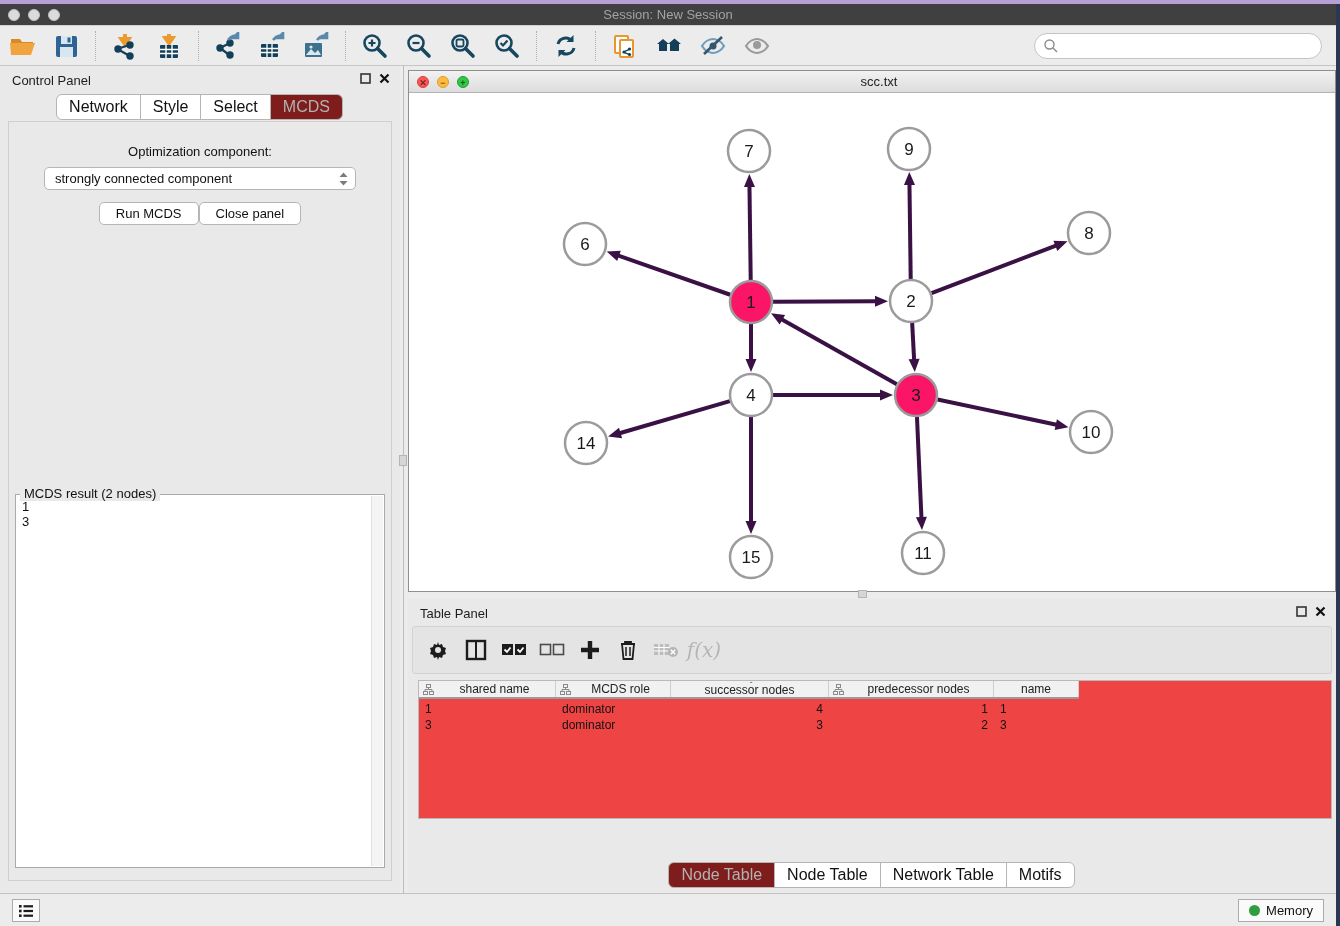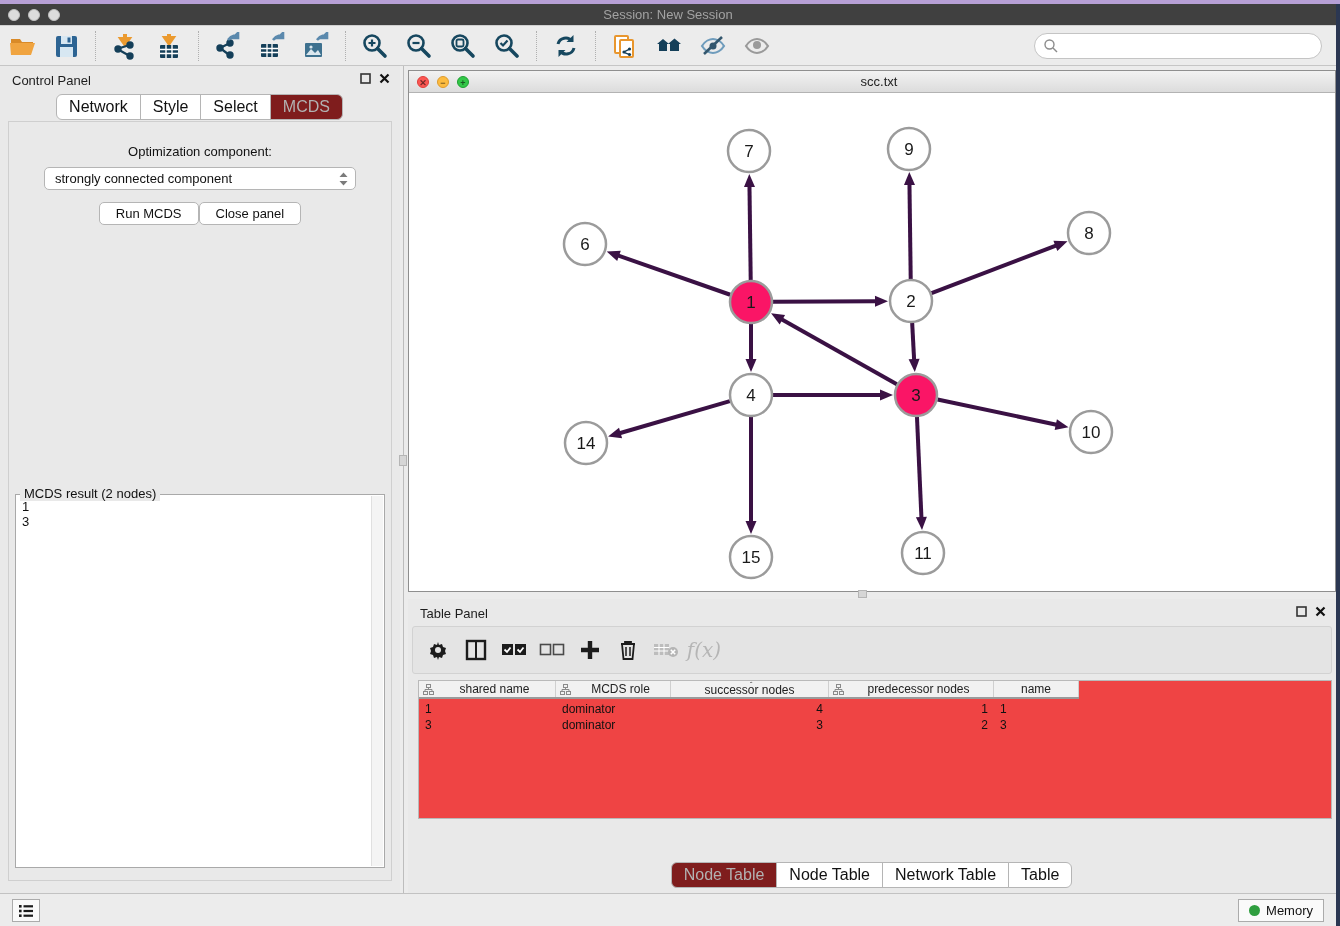--- a/index.html
+++ b/index.html
@@ -468,21 +468,21 @@
               <div class="t-cell" style="width: 158px; text-align: right;">3</div>
               <div class="t-cell" style="width: 165px; text-align: right;">2</div>
               <div class="t-cell" style="width: 85px; text-align: left;">3</div>
             </div>
           </div>
       </div>
       <div id="tp-tabs" class="seg-tabs">
           <span class="seg-tab selected">Node Table</span>
           <span class="seg-tab">Node Table</span>
           <span class="seg-tab">Network Table</span>
-          <span class="seg-tab">Table</span>
+          <span class="seg-tab">Motifs</span>
         </div>
     </div>
 
     <div id="status-bar">
       <span id="status-list-btn">
         <svg width="16" height="14" viewBox="0 0 16 14">
             <rect x="1" y="1" width="2.6" height="2.6" fill="#1c1c1c"></rect>
             <rect x="1" y="5.7" width="2.6" height="2.6" fill="#1c1c1c"></rect>
             <rect x="1" y="10.4" width="2.6" height="2.6" fill="#1c1c1c"></rect>
             <rect x="5.5" y="1.2" width="9.5" height="2.2" fill="#1c1c1c"></rect>

